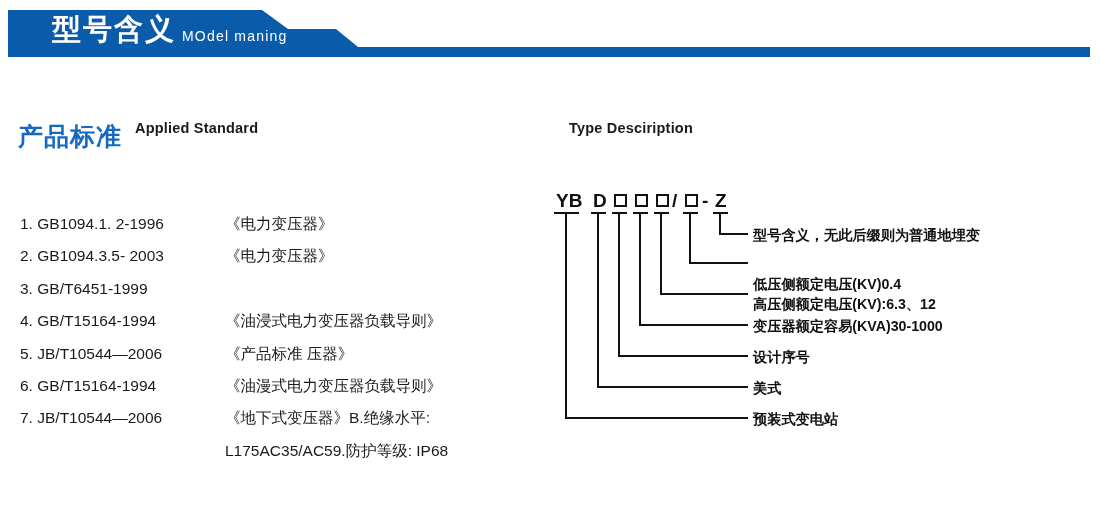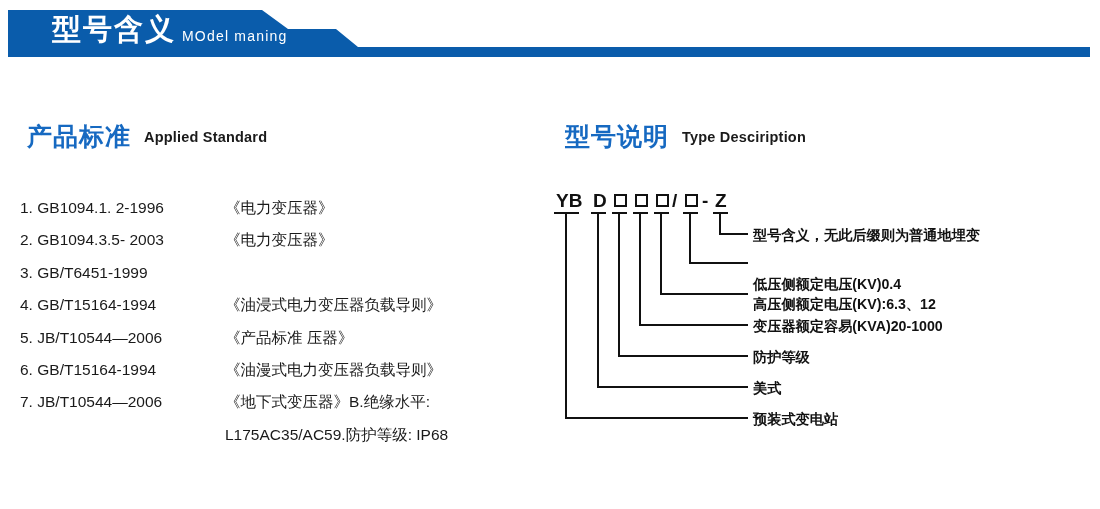--- a/index.html
+++ b/index.html
@@ -20,33 +20,33 @@
     font-size:29px;font-weight:700;color:#ffffff;
     letter-spacing:2px;line-height:36px;margin-left:24px;
   }
   .banner-sub{
     position:absolute;left:182px;top:28px;
     font-size:14px;color:#ffffff;letter-spacing:1.2px;
     font-weight:400;
   }
 
   
-  .sect{position:absolute;display:flex;align-items:center;margin-left:9px;}
+  .sect{position:absolute;display:flex;align-items:flex-start;}
   .sect-cn{
     font-size:25px;font-weight:700;color:#1669c1;letter-spacing:1px;
   }
   .sect-en{
     font-size:14.5px;font-weight:600;color:#1a1a1a;margin-left:13px;
     letter-spacing:.2px;
   }
   #sect-standard{left:18px;top:120px;}
   #sect-type{left:556px;top:120px;}
 
   
-  .std-list{position:absolute;left:20px;top:192px;width:540px;}
+  .std-list{position:absolute;left:20px;top:208px;width:540px;}
   .std-row{
     display:flex;
     font-size:15.5px;
     line-height:32.4px;
     white-space:nowrap;
   }
   .std-code{display:inline-block;width:205px;flex:0 0 205px;}
   .std-name{display:inline-block;}
   .std-row.cont{padding-left:205px;}
 
@@ -85,21 +85,20 @@
   <div class="banner-title">型号含义</div>
   <div class="banner-sub">MOdel maning</div>
 </div>
 
 <div class="sect" id="sect-standard">
   <span class="sect-cn">产品标准</span>
   <span class="sect-en">Applied Standard</span>
 </div>
 
 <div class="sect" id="sect-type">
-  <span class="sect-cn">型号说明</span>
   <span class="sect-en">Type Desciription</span>
 </div>
 
 <div class="std-list">
   <div class="std-row">
     <span class="std-code">1. GB1094.1. 2-1996</span>
     <span class="std-name">《电力变压器》</span>
   </div>
   <div class="std-row">
     <span class="std-code">2. GB1094.3.5- 2003</span>
@@ -166,17 +165,17 @@
 
       <path d="M142,23 L142,73 L200,73"></path>
 
       <path d="M172,23 L172,44 L200,44"></path>
     </g>
   </svg>
 
   <div class="lbl" style="top:37px;">型号含义，无此后缀则为普通地埋变</div>
   <div class="lbl" style="top:66px;margin-top:20px;">低压侧额定电压(KV)0.4</div>
   <div class="lbl" style="top:106px;">高压侧额定电压(KV):6.3、12</div>
-  <div class="lbl" style="top:128px;">变压器额定容易(KVA)20-1000</div>
-  <div class="lbl" style="top:159px;">防护等级</div>
+  <div class="lbl" style="top:128px;">变压器额定容易(KVA)30-1000</div>
+  <div class="lbl" style="top:159px;">设计序号</div>
   <div class="lbl" style="top:190px;">美式</div>
   <div class="lbl" style="top:221px;">预装式变电站</div>
 </div>
 
 </body></html>

